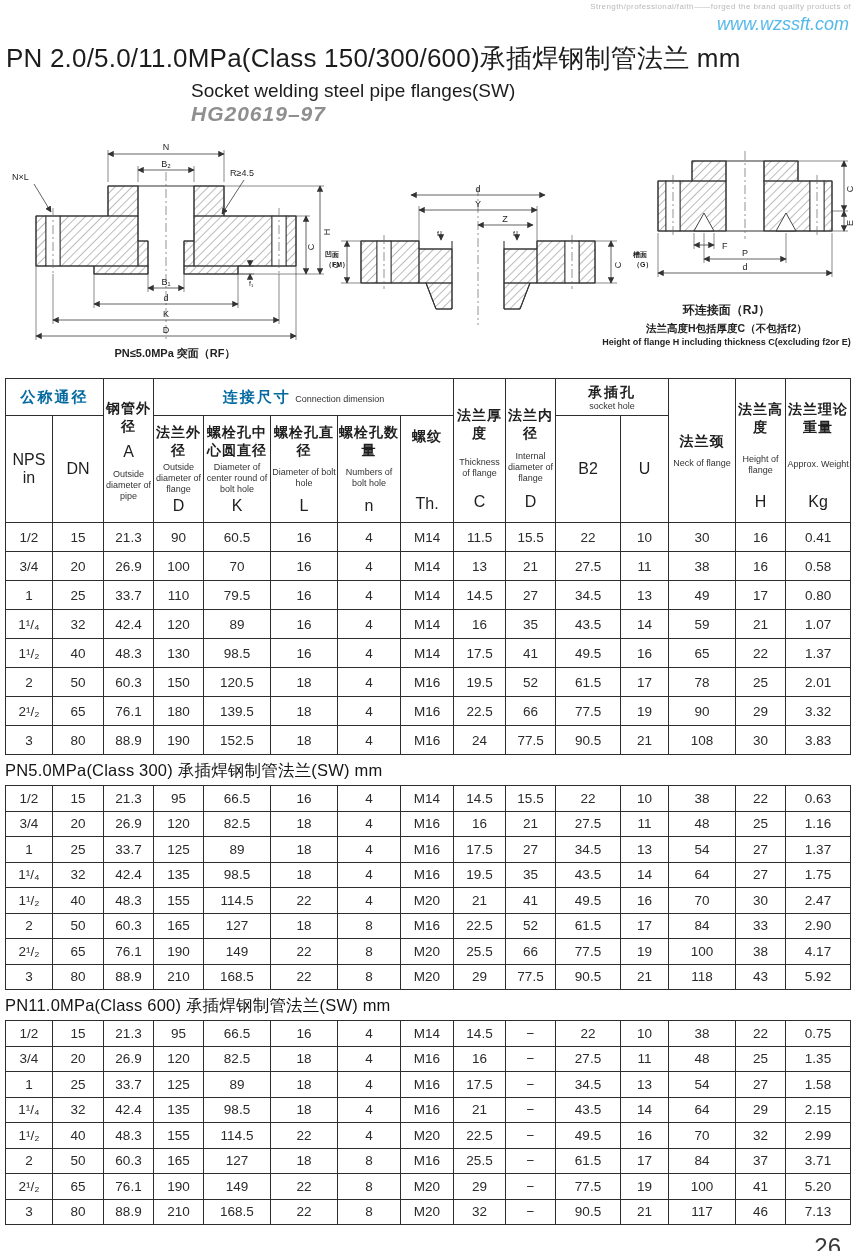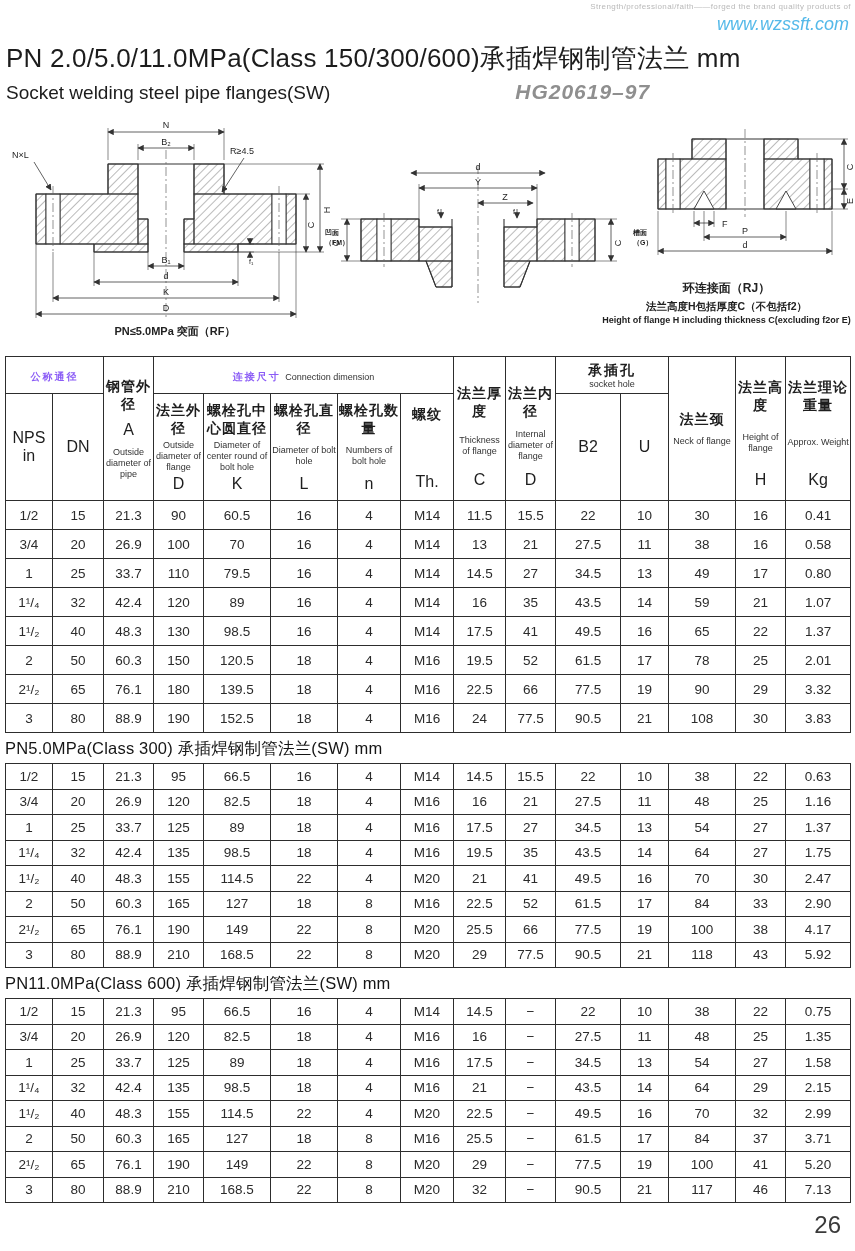--- a/index.html
+++ b/index.html
@@ -5,21 +5,21 @@
   html,body{margin:0;padding:0;background:#fff;}
   .page{position:relative;width:855px;height:1251px;background:#fff;overflow:hidden;
         font-family:"Liberation Sans","DejaVu Sans",sans-serif;color:#222;}
   
   .topbar{padding:2px 4px 0 0;}
   .slogan{text-align:right;font-size:8px;color:#b9b9b9;letter-spacing:.4px;}
   .site{text-align:right;font-size:18px;font-style:italic;color:#54b9e9;margin-top:3px;padding-right:2px;}
   
   .title{margin:6px 0 0 6px;font-size:26px;font-weight:normal;color:#1c1c1c;letter-spacing:.2px;}
   .title .cnbig{font-size:26px;}
-  .subrow{display:flex;align-items:baseline;margin:4px 0 0 6px;}
+  .subrow{display:flex;align-items:baseline;margin:4px 0 0 6px;flex-direction:column;}
   .subtitle{font-size:19px;color:#1c1c1c;}
   .standard{font-size:21px;font-weight:bold;font-style:italic;color:#8f8f8f;margin-left:185px;letter-spacing:1px;}
   
   .drawings{position:relative;height:244px;margin-top:8px;}
   .drawings svg{position:absolute;}
   svg text{font-family:"Liberation Sans","DejaVu Sans",sans-serif;font-size:9px;fill:#1e1e1e;}
   svg .tiny{font-size:7px;}
   .obj{stroke:#333;stroke-width:1.1;fill:none;}
   .cl{stroke:#666;stroke-width:.7;fill:none;stroke-dasharray:9 3 2 3;}
   .dim{stroke:#3a3a3a;stroke-width:.8;fill:none;}
@@ -36,21 +36,21 @@
   .spec th,.spec td{border:1.5px solid #2d2d2d;background:#fff;}
   .spec td{text-align:center;font-size:13.5px;color:#2b2b2b;height:28px;padding:0;}
   .t23 td{height:24.5px;}
   .spec th{padding:1px;vertical-align:middle;font-weight:normal;}
   .gr th{height:34px;}
   .dr th{height:104px;}
   .hc{display:flex;flex-direction:column;align-items:center;height:100%;}
   .hc.center{justify-content:center;gap:8px;}
   .hc.between{justify-content:space-between;padding:6px 0 6px 0;box-sizing:border-box;}
   .cn{font-size:14px;font-weight:bold;color:#1e1e1e;line-height:1.3;letter-spacing:1px;}
-  .cng{font-size:10px;font-weight:bold;color:#8b5cf6;letter-spacing:2px;}
+  .cng{font-size:15px;font-weight:bold;color:#0369a1;letter-spacing:2px;}
   .en{font-size:9px;color:#333;line-height:1.2;font-weight:normal;}
   .sym{font-size:16px;color:#1e1e1e;}
   .sec-title{font-size:16.5px;color:#151515;margin:5px 0 3px 5px;letter-spacing:.2px;}
   .pageno{text-align:right;font-size:24px;color:#3a3a3a;padding:8px 14px 0 0;}
 </style>
 </head>
 <body>
 
 <div class="page">
 

